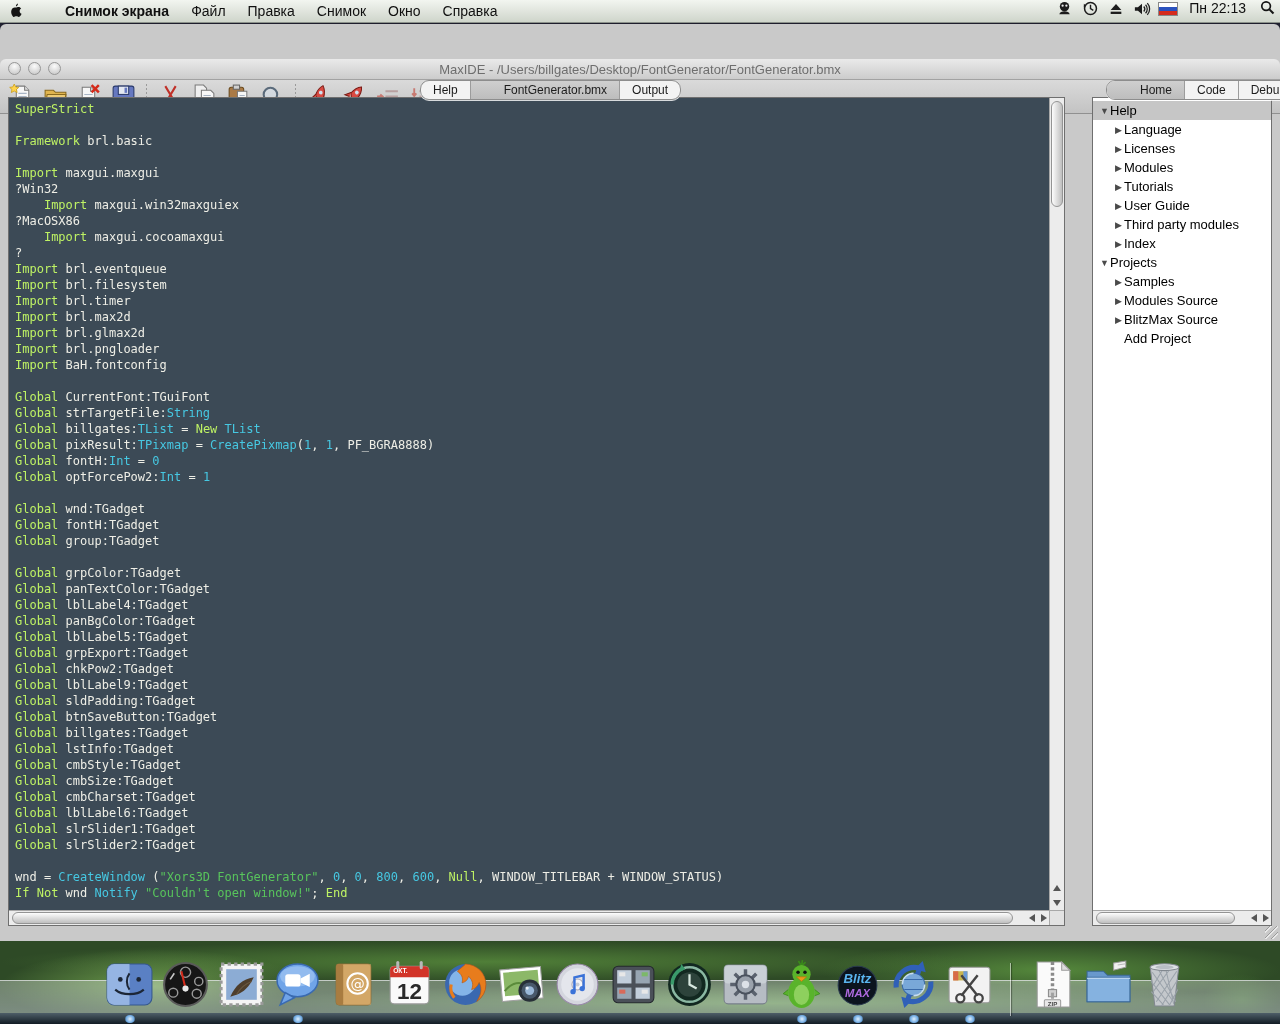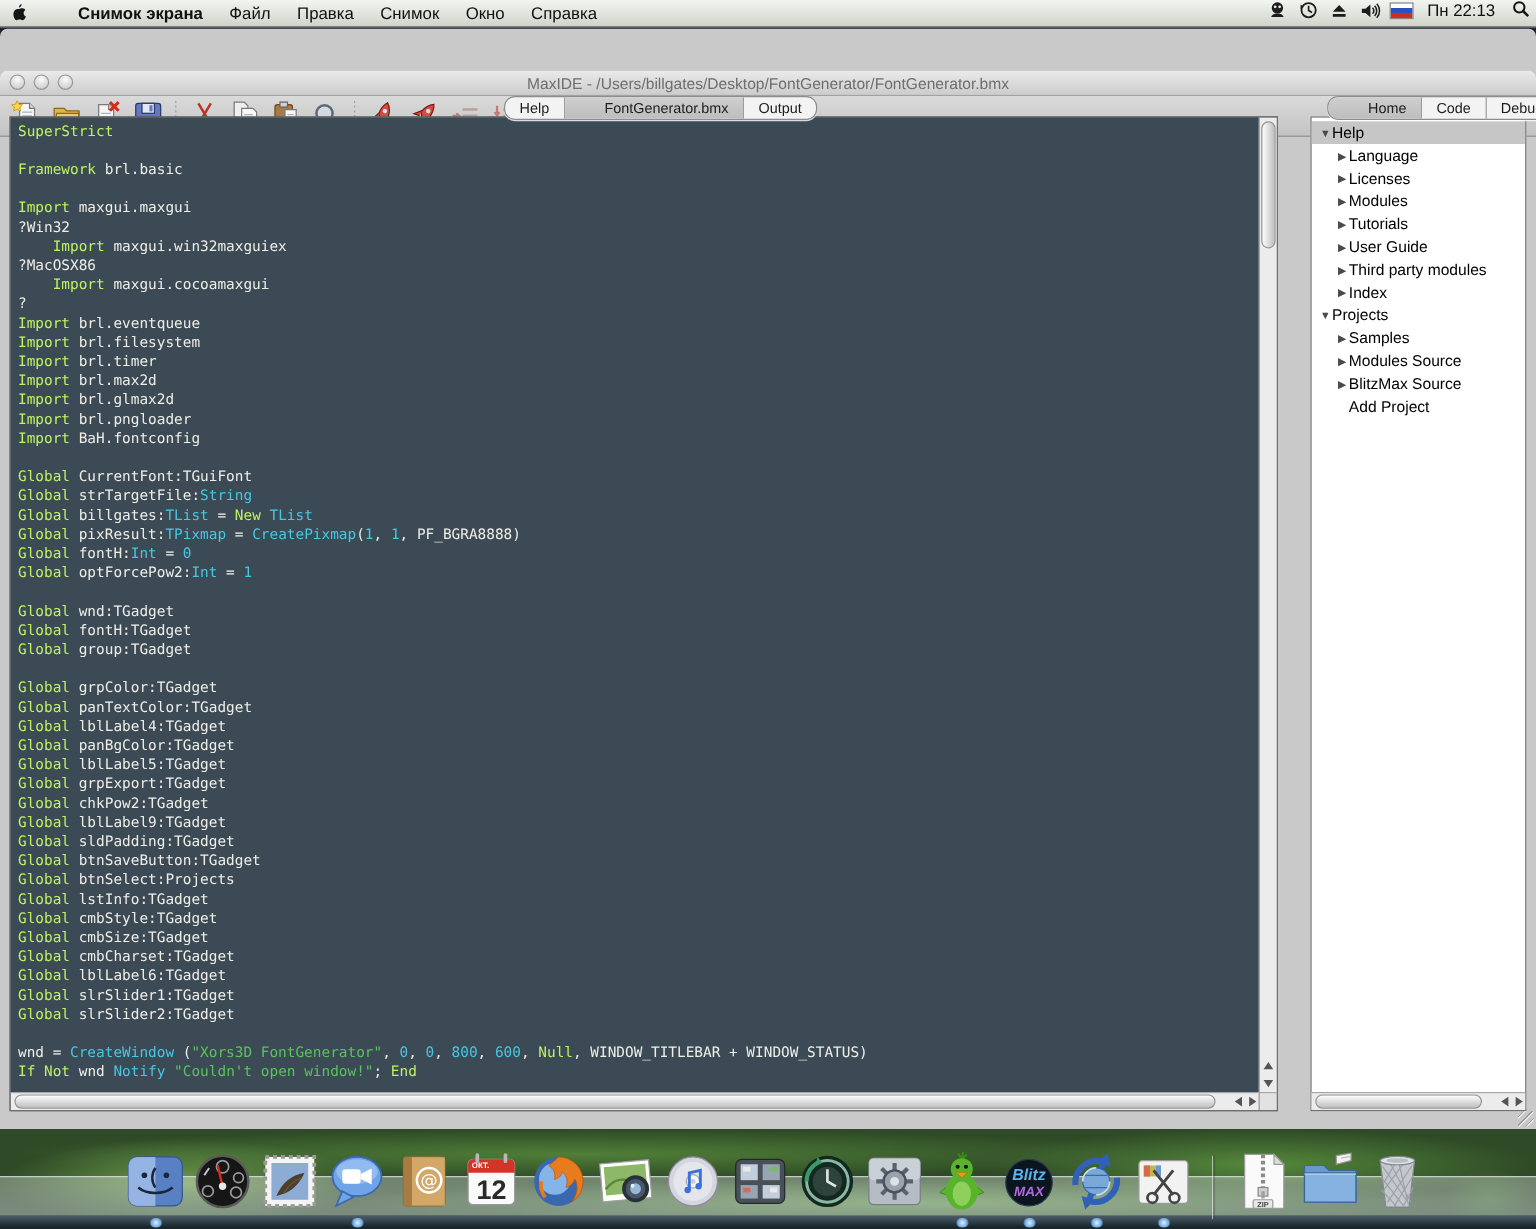--- a/index.html
+++ b/index.html
@@ -374,21 +374,21 @@
         <div class="cl"><span class="c-k">Global</span><span class="c-p"> grpColor:TGadget</span></div>
         <div class="cl"><span class="c-k">Global</span><span class="c-p"> panTextColor:TGadget</span></div>
         <div class="cl"><span class="c-k">Global</span><span class="c-p"> lblLabel4:TGadget</span></div>
         <div class="cl"><span class="c-k">Global</span><span class="c-p"> panBgColor:TGadget</span></div>
         <div class="cl"><span class="c-k">Global</span><span class="c-p"> lblLabel5:TGadget</span></div>
         <div class="cl"><span class="c-k">Global</span><span class="c-p"> grpExport:TGadget</span></div>
         <div class="cl"><span class="c-k">Global</span><span class="c-p"> chkPow2:TGadget</span></div>
         <div class="cl"><span class="c-k">Global</span><span class="c-p"> lblLabel9:TGadget</span></div>
         <div class="cl"><span class="c-k">Global</span><span class="c-p"> sldPadding:TGadget</span></div>
         <div class="cl"><span class="c-k">Global</span><span class="c-p"> btnSaveButton:TGadget</span></div>
-        <div class="cl"><span class="c-k">Global</span><span class="c-p"> btnSelect:Projects</span></div>
+        <div class="cl"><span class="c-k">Global</span><span class="c-p"> billgates:TGadget</span></div>
         <div class="cl"><span class="c-k">Global</span><span class="c-p"> lstInfo:TGadget</span></div>
         <div class="cl"><span class="c-k">Global</span><span class="c-p"> cmbStyle:TGadget</span></div>
         <div class="cl"><span class="c-k">Global</span><span class="c-p"> cmbSize:TGadget</span></div>
         <div class="cl"><span class="c-k">Global</span><span class="c-p"> cmbCharset:TGadget</span></div>
         <div class="cl"><span class="c-k">Global</span><span class="c-p"> lblLabel6:TGadget</span></div>
         <div class="cl"><span class="c-k">Global</span><span class="c-p"> slrSlider1:TGadget</span></div>
         <div class="cl"><span class="c-k">Global</span><span class="c-p"> slrSlider2:TGadget</span></div>
         <div class="cl">&nbsp;</div>
         <div class="cl"><span class="c-p">wnd = </span><span class="c-t">CreateWindow</span><span class="c-p"> (</span><span class="c-s">"Xors3D FontGenerator"</span><span class="c-p">, </span><span class="c-n">0</span><span class="c-p">, </span><span class="c-n">0</span><span class="c-p">, </span><span class="c-n">800</span><span class="c-p">, </span><span class="c-n">600</span><span class="c-p">, </span><span class="c-k">Null</span><span class="c-p">, WINDOW_TITLEBAR + WINDOW_STATUS)</span></div>
         <div class="cl"><span class="c-k">If</span><span class="c-p"> </span><span class="c-k">Not</span><span class="c-p"> wnd </span><span class="c-t">Notify</span><span class="c-p"> </span><span class="c-s">"Couldn't open window!"</span><span class="c-p">; </span><span class="c-k">End</span></div>

